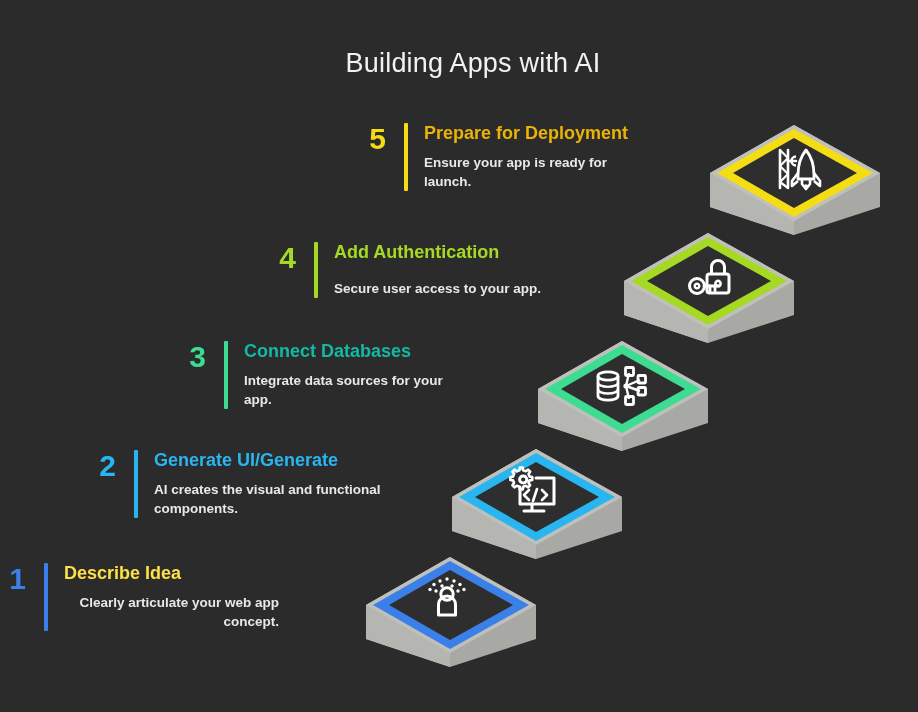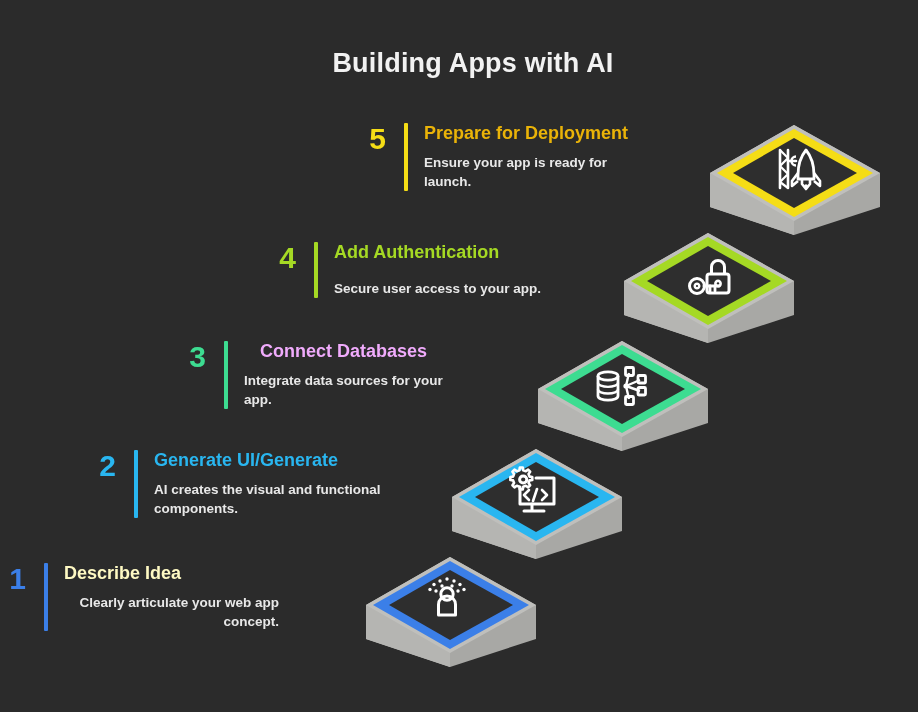--- a/index.html
+++ b/index.html
@@ -9,21 +9,21 @@
     font-family:"Liberation Sans", sans-serif;
     overflow:hidden;
   }
   #stage { position:relative; width:918px; height:712px; }
 
   
   .title {
     position:absolute; top:48px; left:0; width:918px;
     text-align:center;
     color:#f2f2f2;
-    font-size:27px; font-weight:bold;
+    font-size:27px; font-weight:normal;
     letter-spacing:0.2px;
     padding-left:28px;
   }
 
   
   #stairs { position:absolute; left:0; top:0; width:918px; height:712px; }
 
   
   .step-text { position:absolute; }
   .step-text .row { display:flex; align-items:flex-start; }
@@ -258,21 +258,21 @@
         <div class="step-desc">Secure user access to your app.</div>
       </div>
     </div>
   </div>
 
   <div class="step-text" id="text-3">
     <div class="row">
       <div class="step-num" style="color: rgb(61, 220, 145);">3</div>
       <div class="accent-bar" style="background: rgb(61, 220, 145);"></div>
       <div class="step-body">
-        <div class="step-title" style="color: #f0abfc; margin-left: 16px;">Connect Databases</div>
+        <div class="step-title" style="color: #14b8a6;">Connect Databases</div>
         <div class="step-desc">Integrate data sources for your app.</div>
       </div>
     </div>
   </div>
 
   <div class="step-text" id="text-2">
     <div class="row">
       <div class="step-num" style="color: rgb(41, 182, 240);">2</div>
       <div class="accent-bar" style="background: rgb(41, 182, 240);"></div>
       <div class="step-body">
@@ -280,19 +280,19 @@
         <div class="step-desc">AI creates the visual and functional components.</div>
       </div>
     </div>
   </div>
 
   <div class="step-text" id="text-1">
     <div class="row">
       <div class="step-num" style="color: rgb(59, 127, 232);">1</div>
       <div class="accent-bar" style="background: rgb(59, 127, 232);"></div>
       <div class="step-body">
-        <div class="step-title" style="color: #fef9c3;">Describe Idea</div>
+        <div class="step-title" style="color: #fde047;">Describe Idea</div>
         <div class="step-desc">Clearly articulate your web app concept.</div>
       </div>
     </div>
   </div>
 
 </div>
 
 </body></html>

